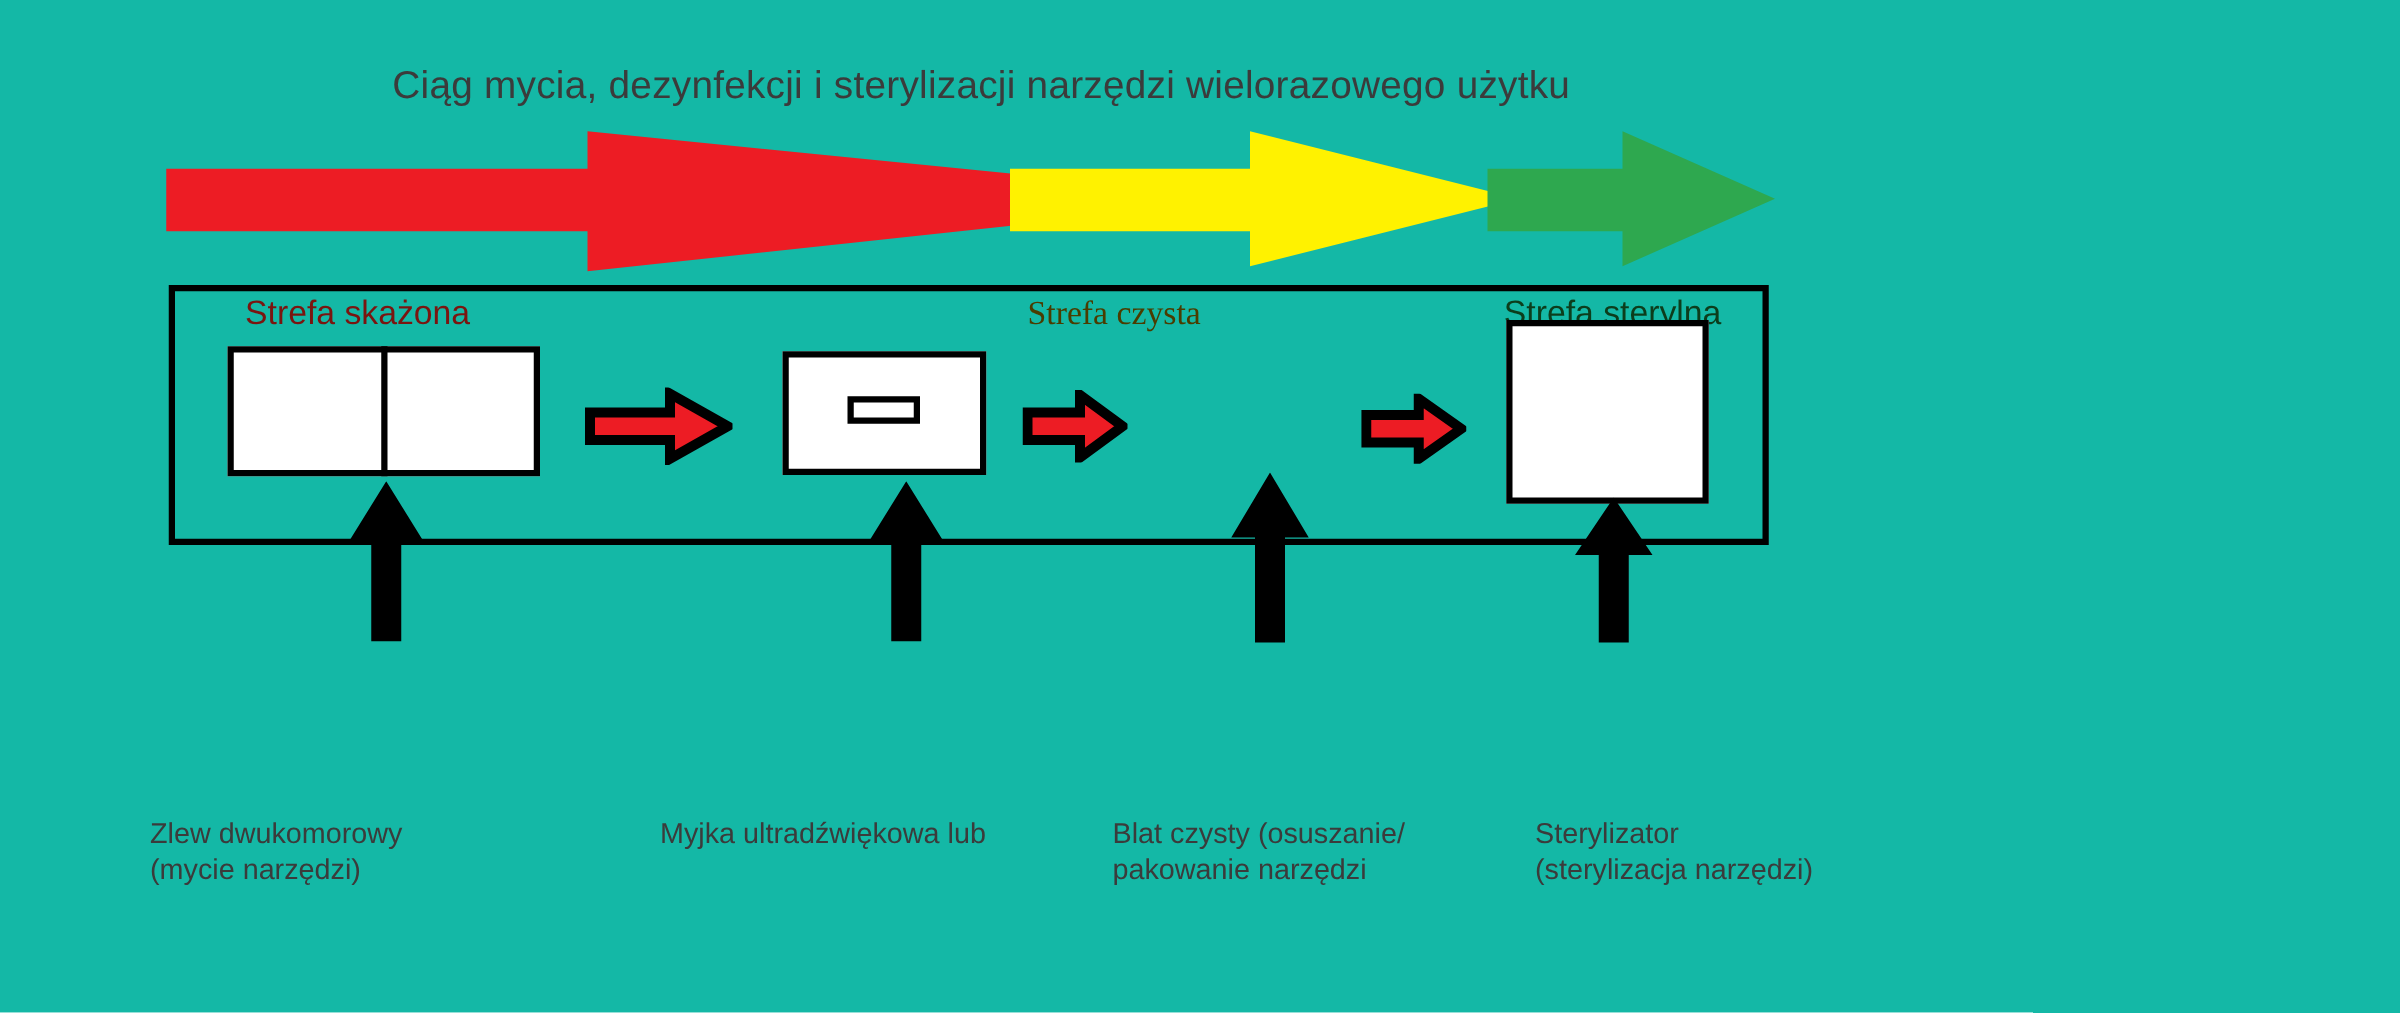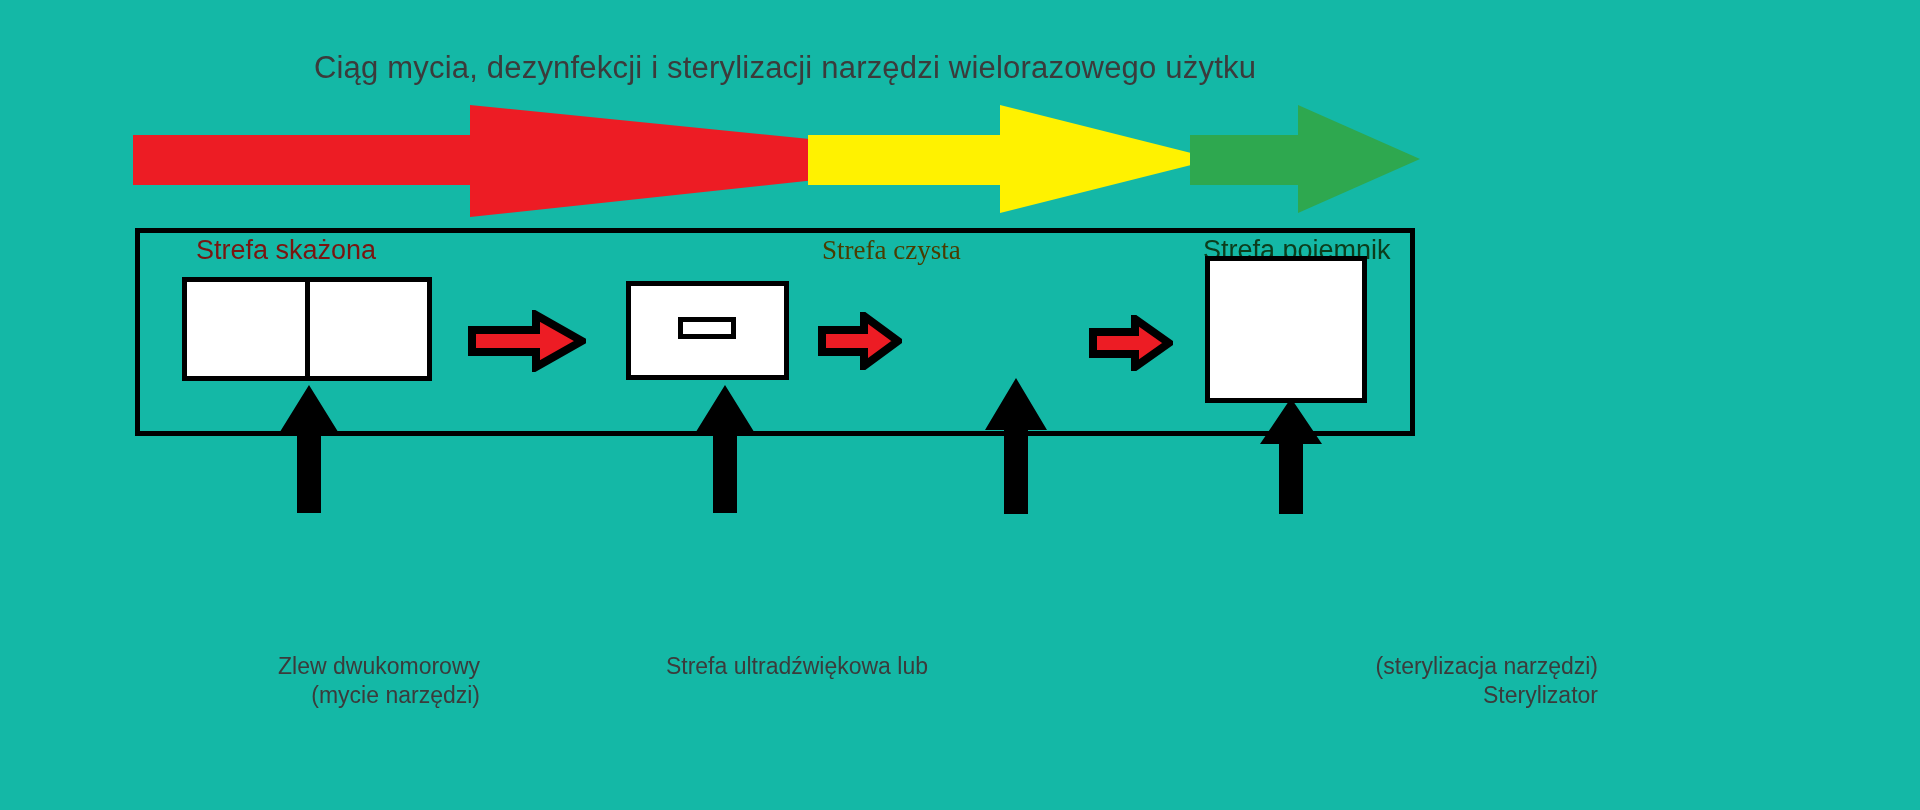--- a/index.html
+++ b/index.html
@@ -133,21 +133,21 @@
     position: absolute;
   }
   #black-arrow-sink      { left: 276px; top: 385px; }
   #black-arrow-washer    { left: 692px; top: 385px; }
   #black-arrow-counter   { left: 983px; top: 378px; }
   #black-arrow-steril    { left: 1258px; top: 398px; }
 
   
   .caption {
     position: absolute;
-    text-align: right;
+    text-align: left;
     font-size: 23px;
     line-height: 1.28;
     color: #3b3b3b;
   }
   #caption-sink      { left: 120px;  top: 652px; width: 360px; }
   #caption-washer    { left: 528px;  top: 652px; width: 400px; }
   #caption-counter   { left: 890px;  top: 652px; width: 370px; }
   #caption-steril    { left: 1228px; top: 652px; width: 370px; }
 </style>
 </head>
@@ -162,21 +162,21 @@
 
       <polygon points="133,40 470,40 470,10 1010,64 470,122 470,90 133,90" fill="#ED1C24"></polygon>
 
       <polygon points="808,40 1000,40 1000,10 1215,64 1000,118 1000,90 808,90" fill="#FFF200"></polygon>
 
       <polygon points="1190,40 1298,40 1298,10 1420,64 1298,118 1298,90 1190,90" fill="#2EA84F"></polygon>
     </svg>
 
     <div class="zone-label" id="zone-label-contaminated">Strefa skażona</div>
     <div class="zone-label" id="zone-label-clean">Strefa czysta</div>
-    <div class="zone-label" id="zone-label-sterile">Strefa pojemnik</div>
+    <div class="zone-label" id="zone-label-sterile">Strefa sterylna</div>
   </div>
 
   <div id="room"></div>
 
   <div class="equip" id="sink-box"></div>
   <div id="sink-divider"></div>
 
   <div class="equip" id="washer-box"></div>
   <div id="washer-inner"></div>
 
@@ -218,22 +218,26 @@
       <polygon points="33,0 64,46 45,46 45,116 21,116 21,46 2,46" fill="#000000"></polygon>
     </svg>
   </div>
 
   <div class="caption" id="caption-sink">
     <div>Zlew dwukomorowy</div>
     <div>(mycie narzędzi)</div>
   </div>
 
   <div class="caption" id="caption-washer">
-    <div>Strefa ultradźwiękowa lub</div>
-  </div>
-
+    <div>Myjka ultradźwiękowa lub</div>
+  </div>
+
+  <div class="caption" id="caption-counter">
+    <div>Blat czysty (osuszanie/</div>
+    <div>pakowanie narzędzi</div>
+  </div>
 
   <div class="caption" id="caption-steril">
+    <div>Sterylizator</div>
     <div>(sterylizacja narzędzi)</div>
-    <div>Sterylizator</div>
   </div>
 
 </div>
 
 </body></html>

